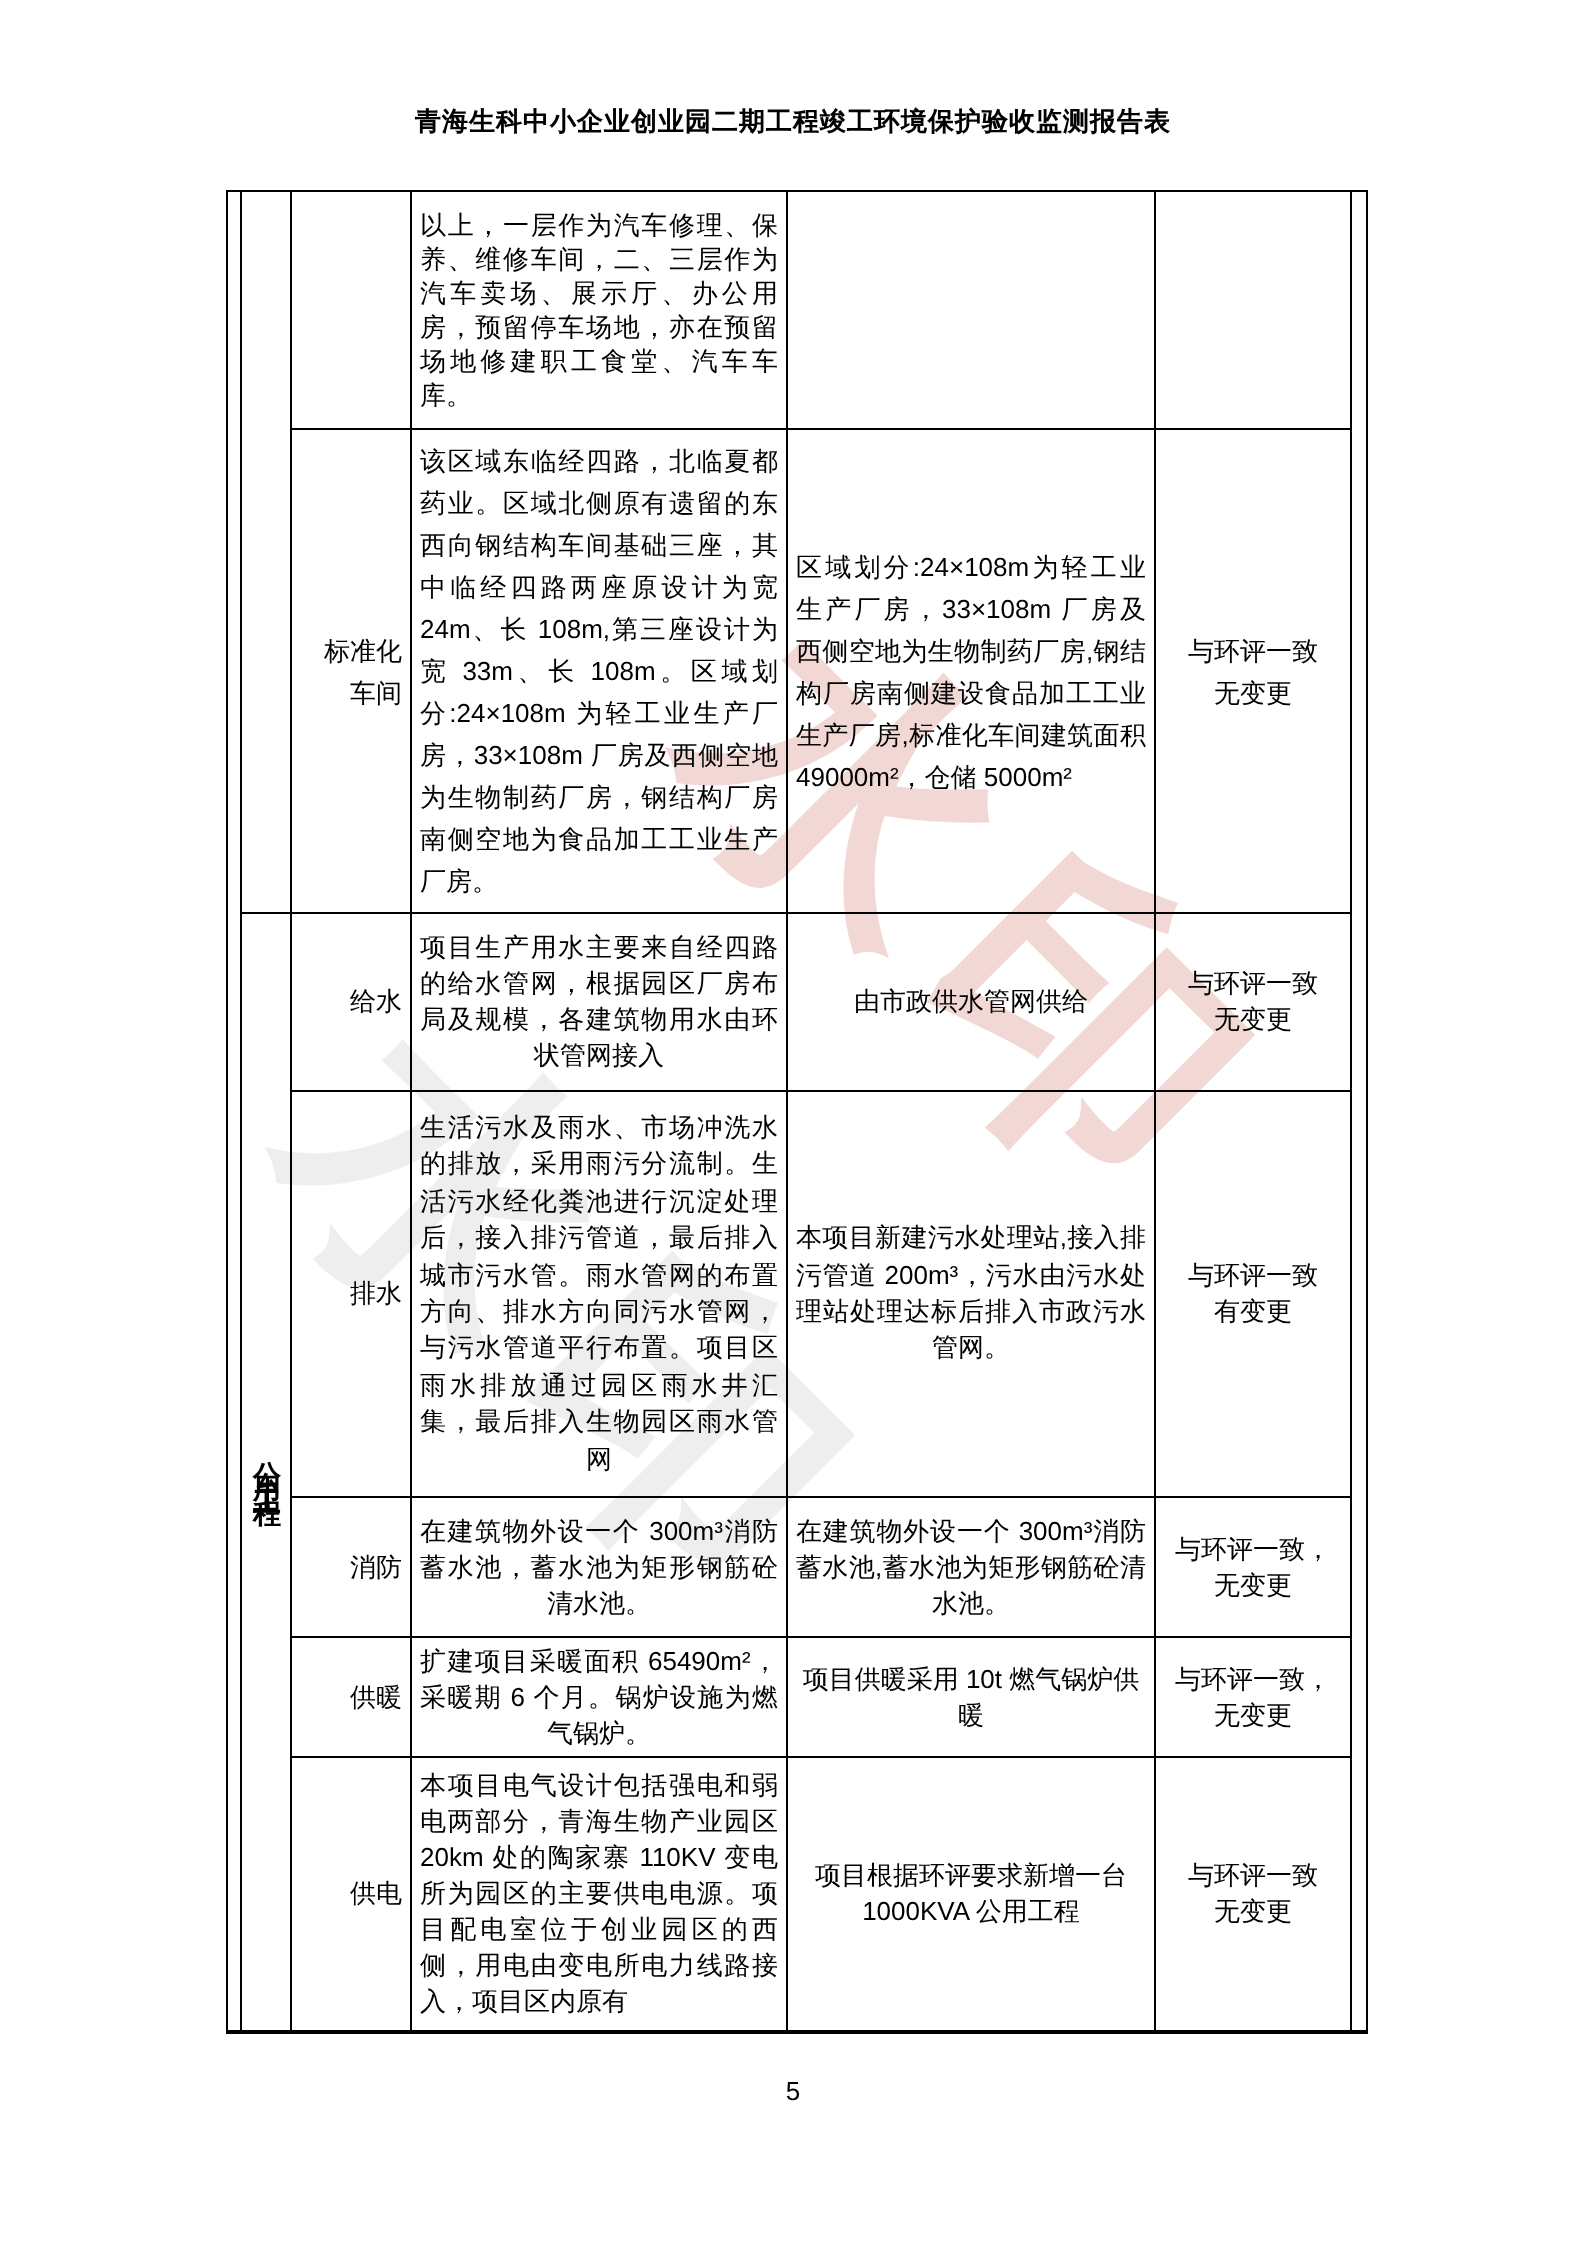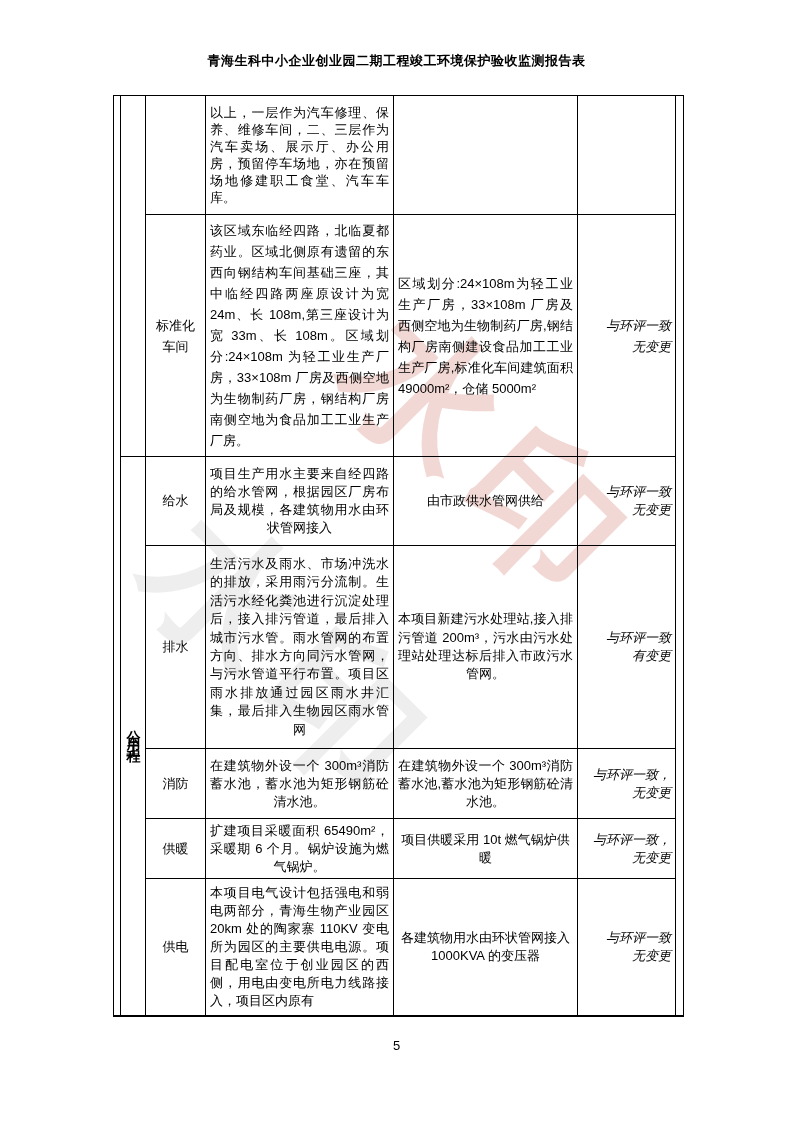--- a/index.html
+++ b/index.html
@@ -45,42 +45,41 @@
     border:1px solid #000;
     padding:1px 4px;
     vertical-align:middle;
     font-size:13px;
     line-height:18px;
     overflow:hidden;
   }
   table.report{border:1px solid #000;border-bottom:2px solid #000;}
   td.spacer{padding:0;}
   td.label-cell{
-    text-align:center;
+    text-align:right;
     white-space:pre-line;
     padding:1px 2px;
   }
   td.category-cell{text-align:center;padding:0;}
   .vertical-text{
     display:inline-block;
     writing-mode:vertical-lr;
     text-orientation:upright;
     font-weight:bold;
     font-size:14px;
     letter-spacing:7px;
   }
   td.body-cell{text-align:justify;text-justify:inter-ideograph;}
   td.last-left{text-align-last:left;margin-left:44px;}
   td.last-center{text-align-last:center;}
   td.center-cell{text-align:center;margin-left:14px;}
   td.conclusion-cell{
-    text-align:right;
+    text-align:center;
     white-space:pre-line;
     line-height:20px;
-    font-style:italic;
   }
   tr.row-1 td{line-height:17px;}
   tr.row-2 td{line-height:21px;}
   tr.row-4 td.body-cell{line-height:18.4px;}
   .page-number{
     position:absolute;top:1038px;left:0;width:100%;
     text-align:center;font-size:13px;
   }
 </style>
 </head>
@@ -148,21 +147,21 @@
       <tr class="row-6" style="height:60px">
         <td class="label-cell">供暖</td>
         <td class="body-cell last-center">扩建项目采暖面积 65490m²，采暖期 6 个月。锅炉设施为燃气锅炉。</td>
         <td class="center-cell">项目供暖采用 10t 燃气锅炉供暖</td>
         <td class="conclusion-cell">与环评一致，
 无变更</td>
       </tr>
       <tr class="row-7" style="height:137px">
         <td class="label-cell">供电</td>
         <td class="body-cell last-left">本项目电气设计包括强电和弱电两部分，青海生物产业园区 20km 处的陶家寨 110KV 变电所为园区的主要供电电源。项目配电室位于创业园区的西侧，用电由变电所电力线路接入，项目区内原有</td>
-        <td class="center-cell">各建筑物用水由环状管网接入 1000KVA 的变压器</td>
+        <td class="center-cell">项目根据环评要求新增一台 1000KVA 公用工程</td>
         <td class="conclusion-cell">与环评一致
 无变更</td>
       </tr>
     </tbody>
   </table>
 
   <div class="page-number">5</div>
 
 </div>
 

